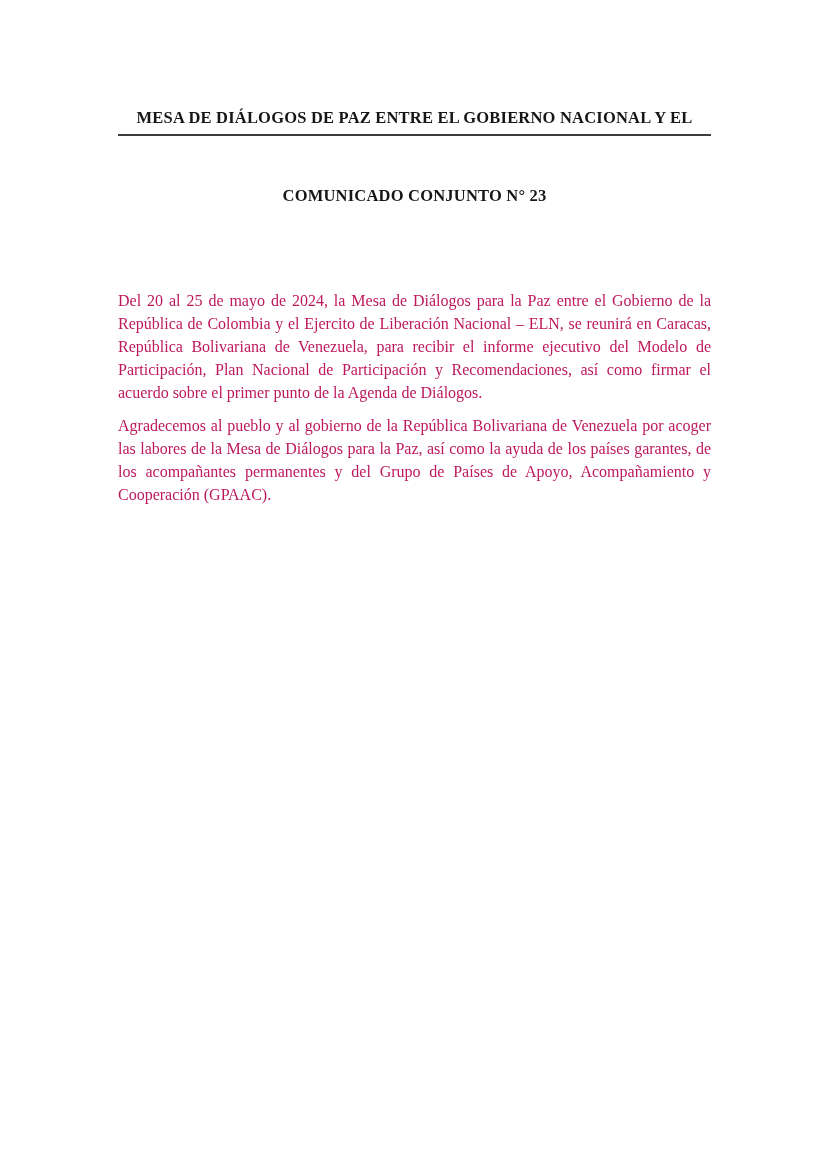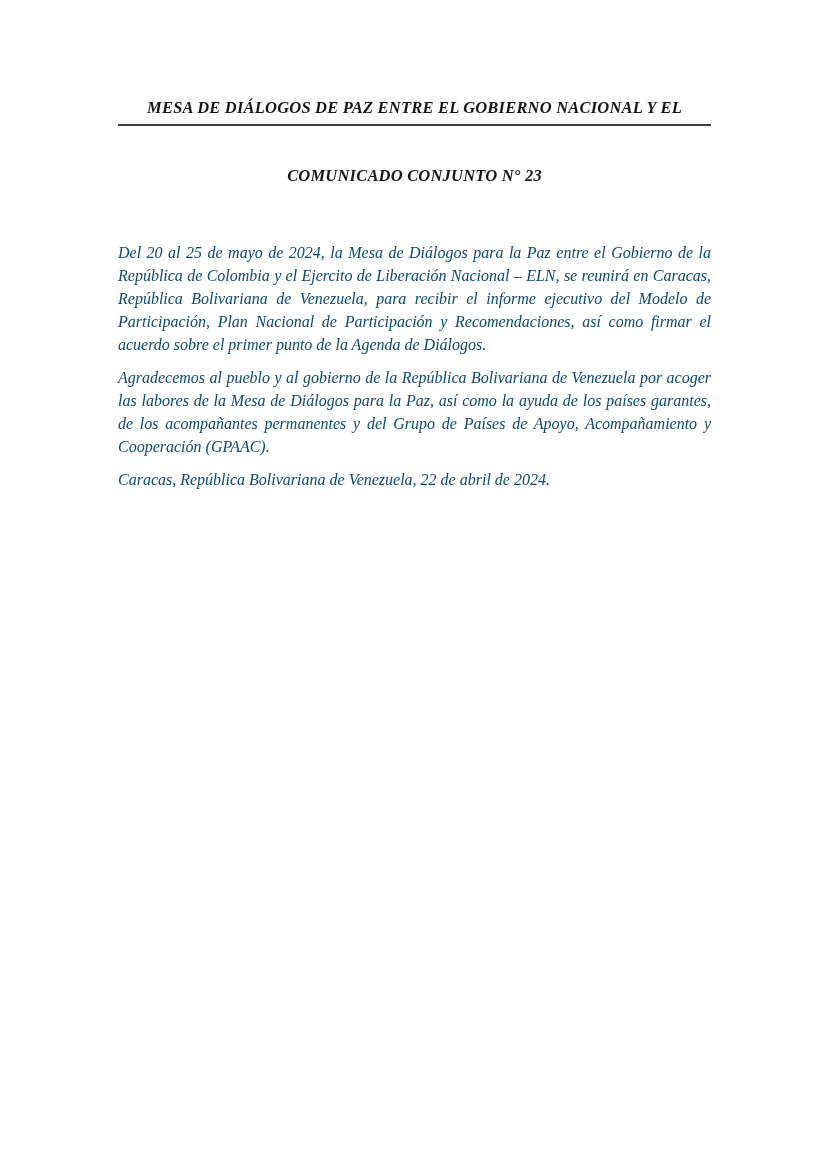--- a/index.html
+++ b/index.html
@@ -14,58 +14,57 @@
     height: 1169px;
     background: #ffffff;
     color: #1b1b1b;
     font-family: "Liberation Serif", serif;
     overflow: hidden;
   }
 
   .content {
     position: absolute;
     left: 118px;
-    top: 97px;
+    top: 107px;
     width: 593px;
-    font-style: italic;
   }
 
   .doc-title {
     text-align: center;
     font-weight: bold;
     font-size: 16.5px;
     line-height: 22px;
     letter-spacing: 0.2px;
     color: #161616;
   }
 
   .title-divider {
     margin-top: 5px;
     border: none;
     border-top: 2px solid #3d3d3d;
     height: 0;
     width: 100%;
   }
 
   .subtitle {
-    margin-top: 39px;
+    margin-top: 49px;
     text-align: center;
     font-weight: bold;
     font-size: 16.5px;
     line-height: 22px;
     letter-spacing: 0.2px;
     color: #161616;
   }
 
   .body-text {
-    margin-top: 54px;
+    margin-top: 82px;
     font-size: 16px;
     line-height: 23px;
     text-align: justify;
-    color: #0c4a6e;
+    color: #be185d;
   }
 
   .body-text p {
     margin-bottom: 10px;
   }
 
   .body-text p.dateline {
     text-align: left;
     margin-bottom: 0;
   }
@@ -80,17 +79,16 @@
       <div>MESA DE DIÁLOGOS DE PAZ ENTRE EL GOBIERNO NACIONAL Y EL</div>
     </div>
 
     <hr class="title-divider">
 
     <div class="subtitle">COMUNICADO CONJUNTO N° 23</div>
 
     <div class="body-text">
       <p>Del 20 al 25 de mayo de 2024, la Mesa de Diálogos para la Paz entre el Gobierno de la República de Colombia y el Ejercito de Liberación Nacional – ELN, se reunirá en Caracas, República Bolivariana de Venezuela, para recibir el informe ejecutivo del Modelo de Participación, Plan Nacional de Participación y Recomendaciones, así como firmar el acuerdo sobre el primer punto de la Agenda de Diálogos.</p>
       <p>Agradecemos al pueblo y al gobierno de la República Bolivariana de Venezuela por acoger las labores de la Mesa de Diálogos para la Paz, así como la ayuda de los países garantes, de los acompañantes permanentes y del Grupo de Países de Apoyo, Acompañamiento y Cooperación (GPAAC).</p>
-      <p class="dateline">Caracas, República Bolivariana de Venezuela, 22 de abril de 2024.</p>
     </div>
 
   </div>
 </div>
 
 </body></html>

